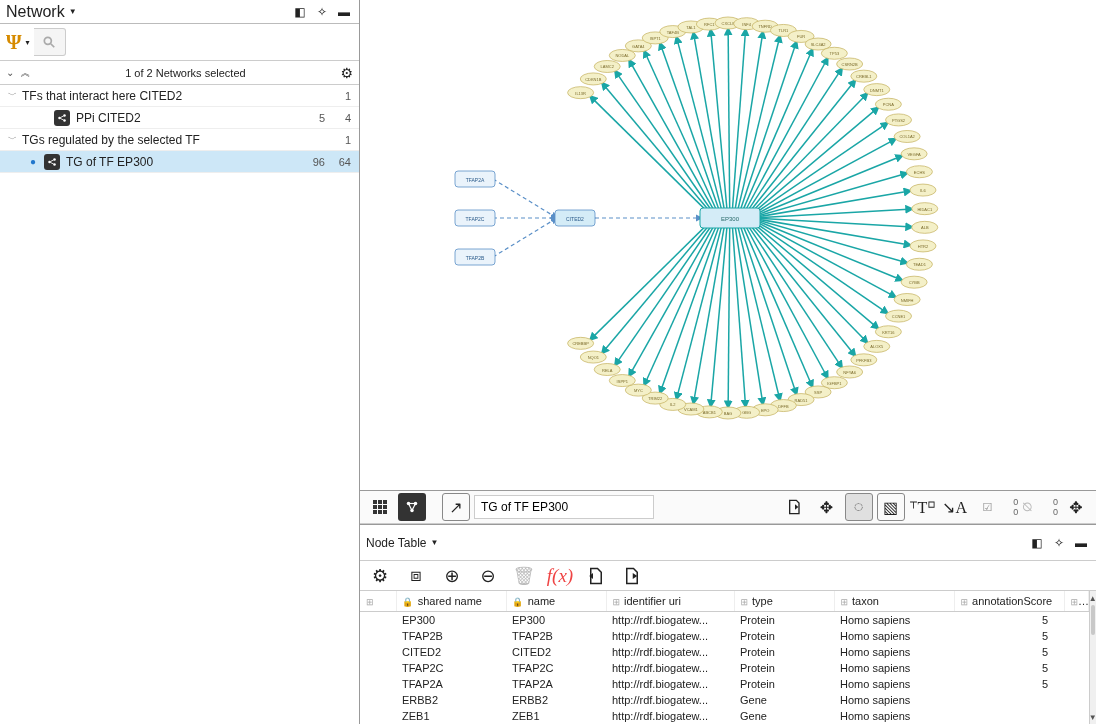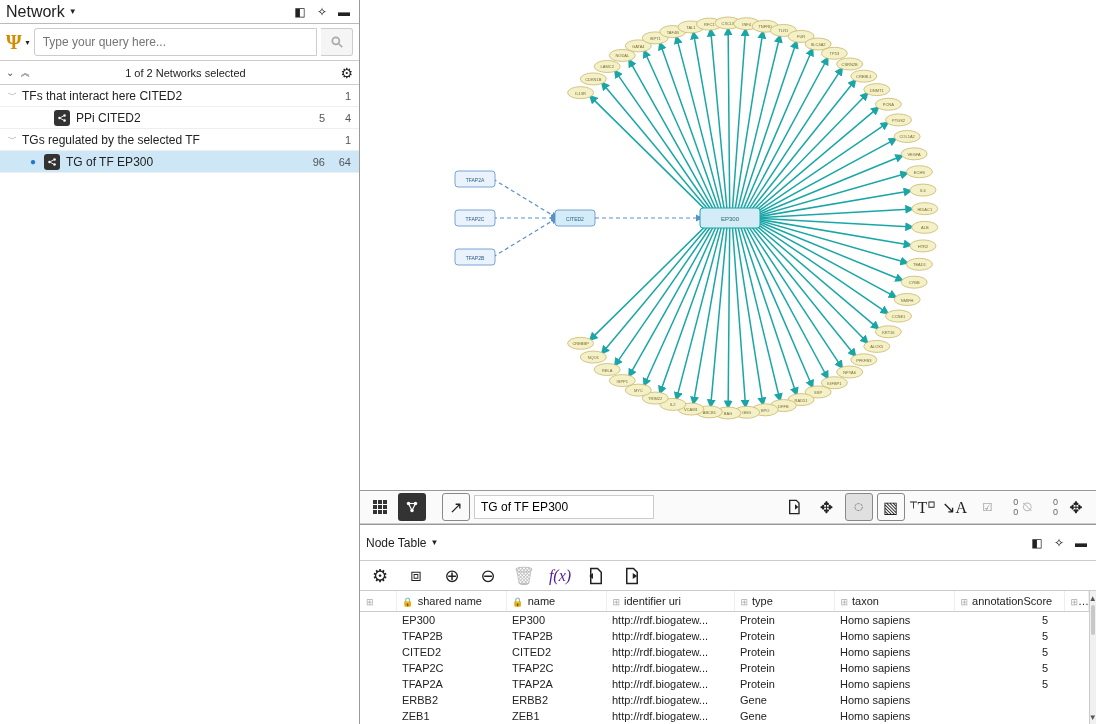--- a/index.html
+++ b/index.html
@@ -36,21 +36,21 @@
 .tb-btn { width: 28px; height: 28px; border: 1px solid transparent; display: inline-flex; align-items: center; justify-content: center; border-radius: 3px; cursor: pointer; font-size: 16px; }
 .tb-btn.active { background: #333; color: #fff; }
 .tb-btn.framed { border-color: #888; }
 .net-name-field { width: 180px; height: 24px; border: 1px solid #ccc; padding: 0 6px; font-size: 12px; background: #fff; }
 .stat-block { display: flex; flex-direction: column; font-size: 9px; color: #666; width: 22px; text-align: right; line-height: 10px; }
 .table-panel { border-top: 1px solid #999; }
 .tp-header { display: flex; align-items: center; height: 36px; border-bottom: 1px solid #ccc; padding: 0 6px; gap: 4px; }
 .tp-toolbar { display: flex; align-items: center; height: 30px; border-bottom: 1px solid #ccc; padding: 0 6px; gap: 8px; }
 .tp-toolbar .tb-btn { font-size: 18px; color: #222; }
 .tp-toolbar .disabled { color: #bbb; cursor: default; }
-.tp-toolbar .fx { font-family: Georgia, serif; font-style: italic; font-size: 16px; color: #4c1d95; }
+.tp-toolbar .fx { font-family: Georgia, serif; font-style: italic; font-size: 19px; color: #ef4444; }
 .table-wrap { display: flex; }
 .data-table { flex: 1; border-collapse: collapse; width: 100%; table-layout: fixed; }
 .data-table th { text-align: left; font-weight: normal; font-size: 11px; padding: 4px 6px; border-bottom: 1px solid #ccc; border-right: 1px solid #eee; background: #fff; white-space: nowrap; overflow: hidden; text-overflow: ellipsis; }
 .data-table th .col-ico { color: #aaa; margin-right: 4px; font-size: 9px; }
 .data-table td { font-size: 11px; padding: 2px 6px; white-space: nowrap; overflow: hidden; text-overflow: ellipsis; }
 .data-table td.num { text-align: right; padding-right: 16px; }
 .vscroll { width: 16px; background: #f0f0f0; border-left: 1px solid #ccc; position: relative; }
 .vscroll .thumb { position: absolute; left: 1px; right: 1px; top: 14px; height: 30px; background: #c8c8c8; border-radius: 2px; }
 .vscroll .arrow { position: absolute; left: 0; right: 0; height: 14px; display: flex; align-items: center; justify-content: center; font-size: 8px; color: #555; }
 .vscroll .arrow.up { top: 0; }
@@ -66,21 +66,20 @@
       <span class="title">Network</span>
       <span class="drop">▼</span>
       <span class="spacer"></span>
       <span class="icon-btn">◧</span>
       <span class="icon-btn">✧</span>
       <span class="icon-btn">▬</span>
     </div>
     <div class="search-row">
       <span class="psi">Ψ</span>
       <span class="drop" style="font-size:8px;">▾</span>
-      <input class="search-input" placeholder="Type your query here..." style="">
       <div class="search-btn">
         <svg width="14" height="14" viewBox="0 0 24 24" fill="none" stroke="#aaa" stroke-width="3">
             <circle cx="10" cy="10" r="6"></circle>
             <line x1="15" y1="15" x2="21" y2="21"></line>
           </svg>
       </div>
     </div>
     <div class="net-status">
       <span class="sm-icon">⌄</span>
       <span class="sm-icon">︽</span>

